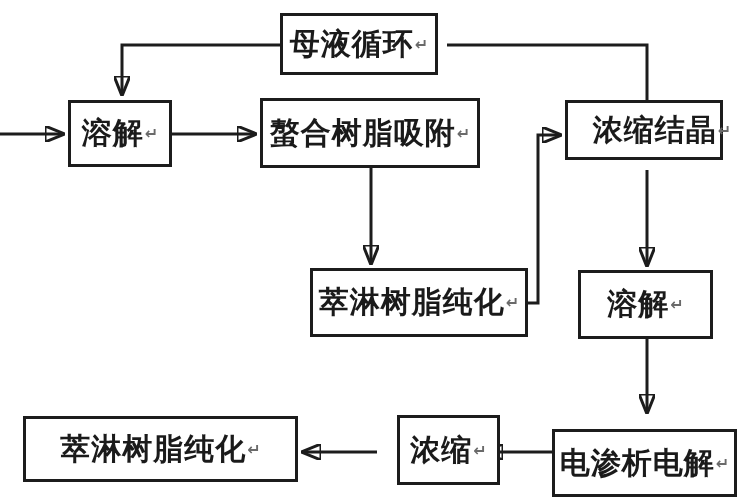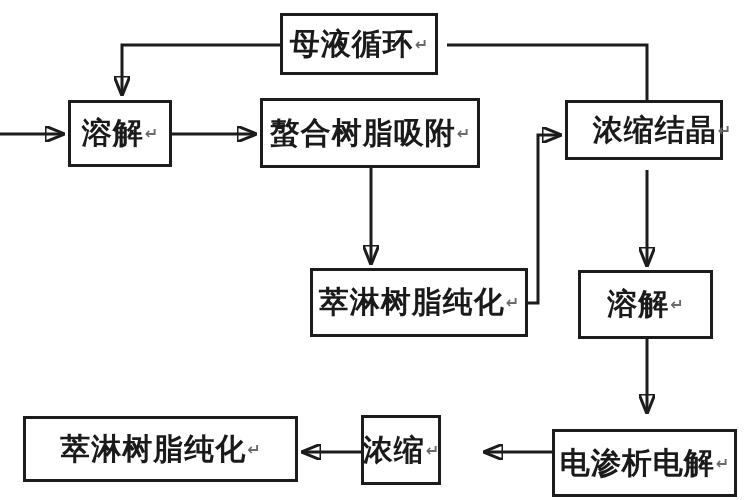--- a/index.html
+++ b/index.html
@@ -51,21 +51,21 @@
     align-self: center;
   }
   
   .b-mother     { left: 280px; top:  13px; width: 158px; height: 62px; }
   .b-dissolve1  { left:  68px; top: 100px; width: 104px; height: 67px; }
   .b-chelate    { left: 260px; top:  98px; width: 220px; height: 70px; }
   .b-crystal    { left: 565px; top: 100px; width: 158px; height: 60px; padding-left: 36px; }
   .b-extract    { left: 262px; top: 268px; width: 218px; height: 69px; margin-left: 48px; }
   .b-dissolve2  { left: 578px; top: 270px; width: 135px; height: 69px; }
   .b-electro    { left: 552px; top: 429px; width: 185px; height: 68px; }
-  .b-concent    { left: 361px; top: 415px; width: 80px; height: 70px; }
+  .b-concent    { left: 397px; top: 415px; width: 103px; height: 70px; }
   .b-koh        { left:  23px; top: 416px; width: 275px; height: 66px; }
 </style>
 </head>
 <body>
 
 <div id="stage">
 
   <svg id="connectors" viewBox="0 0 750 500" xmlns="http://www.w3.org/2000/svg">
     <defs>
       <marker id="arrow" markerUnits="userSpaceOnUse" markerWidth="20" markerHeight="16" refX="18" refY="8" orient="auto">

